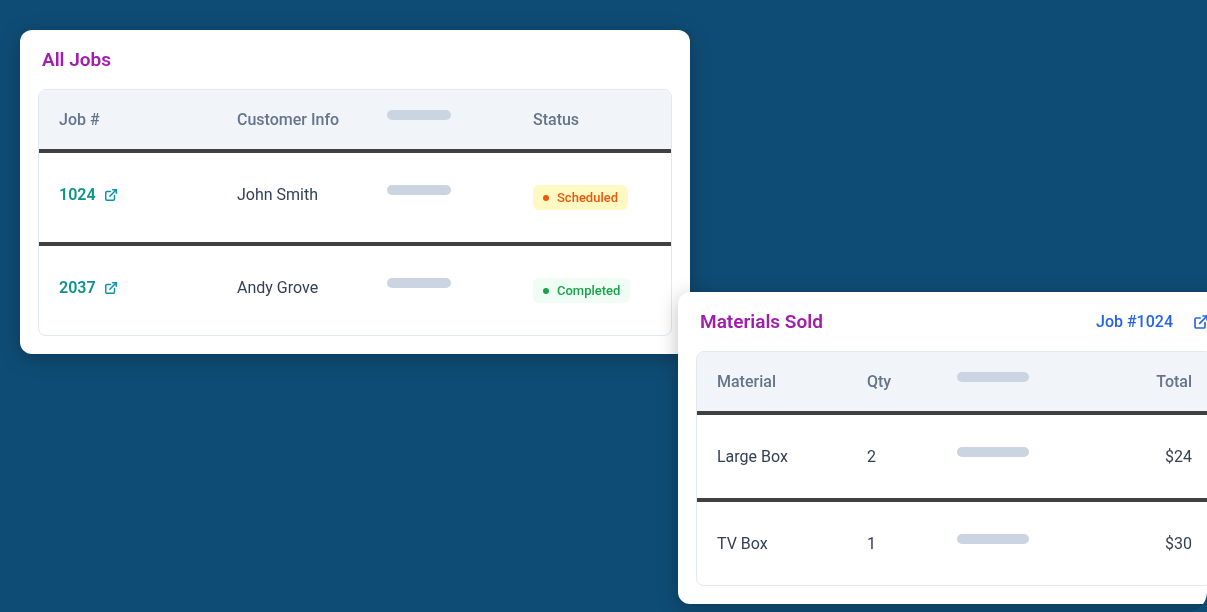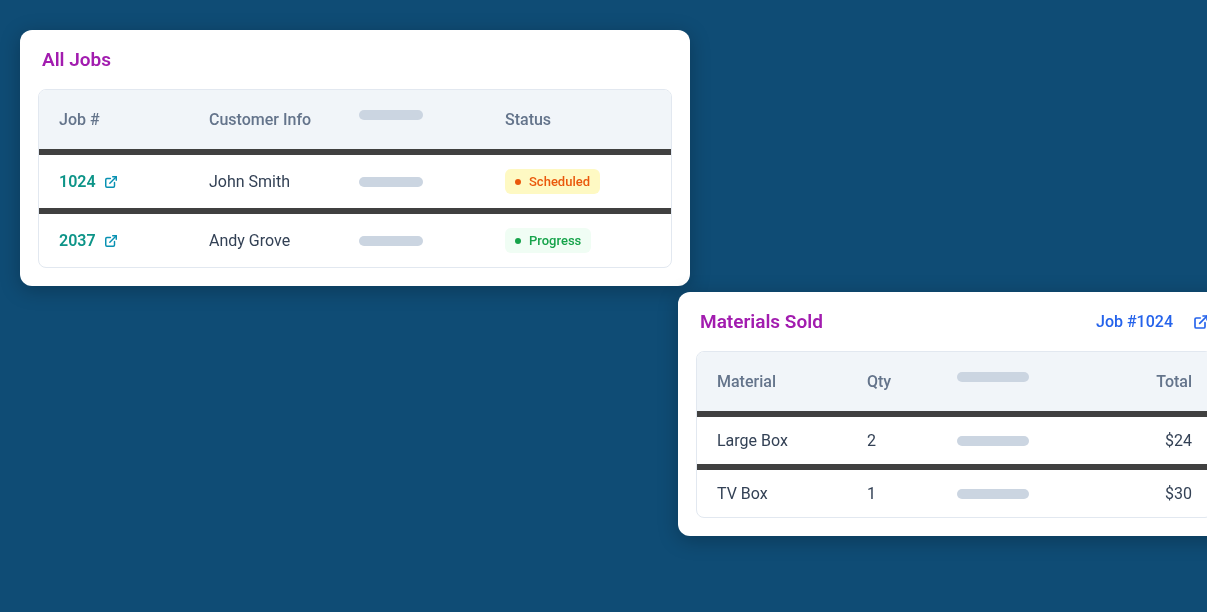--- a/index.html
+++ b/index.html
@@ -63,30 +63,29 @@
   .thead {
     background: #f1f5f9;
     display: flex;
     padding: 20px 20px;
     color: #64748b;
     font-size: 16px;
     font-weight: 500;
   }
   .trow {
     display: flex;
-    align-items: center;
-    padding: 14px 20px;
-    border-top: 6px solid #404040;
+    padding: 32px 20px;
+    border-top: 4px solid #404040;
     font-size: 16px;
     color: #334155;
   }
 
   
   .col-jobnum { flex: 0 0 150px; }
-  .col-cust   { flex: 0 0 150px; }
+  .col-cust   { flex: 0 0 150px; margin-left: 28px; }
   .col-ph     { flex: 0 0 146px; }
   .col-status { flex: 1 1 auto; }
 
   .id-link {
     color: #0f766e;
     font-weight: 600;
     display: inline-flex;
     align-items: center;
     gap: 8px;
   }
@@ -183,21 +182,21 @@
             </svg>
         </a>
       </div>
       <div class="col-cust">Andy Grove</div>
       <div class="col-ph">
           <div class="skel" style="width:64px;"></div>
         </div>
       <div class="col-status">
         <span class="badge badge-completed">
           <span class="dot"></span>
-          <span>Progress</span>
+          <span>Completed</span>
         </span>
       </div>
     </div>
 
 
   </div>
 </div>
 
 <div class="card card-materials">
   <div class="card-header">

